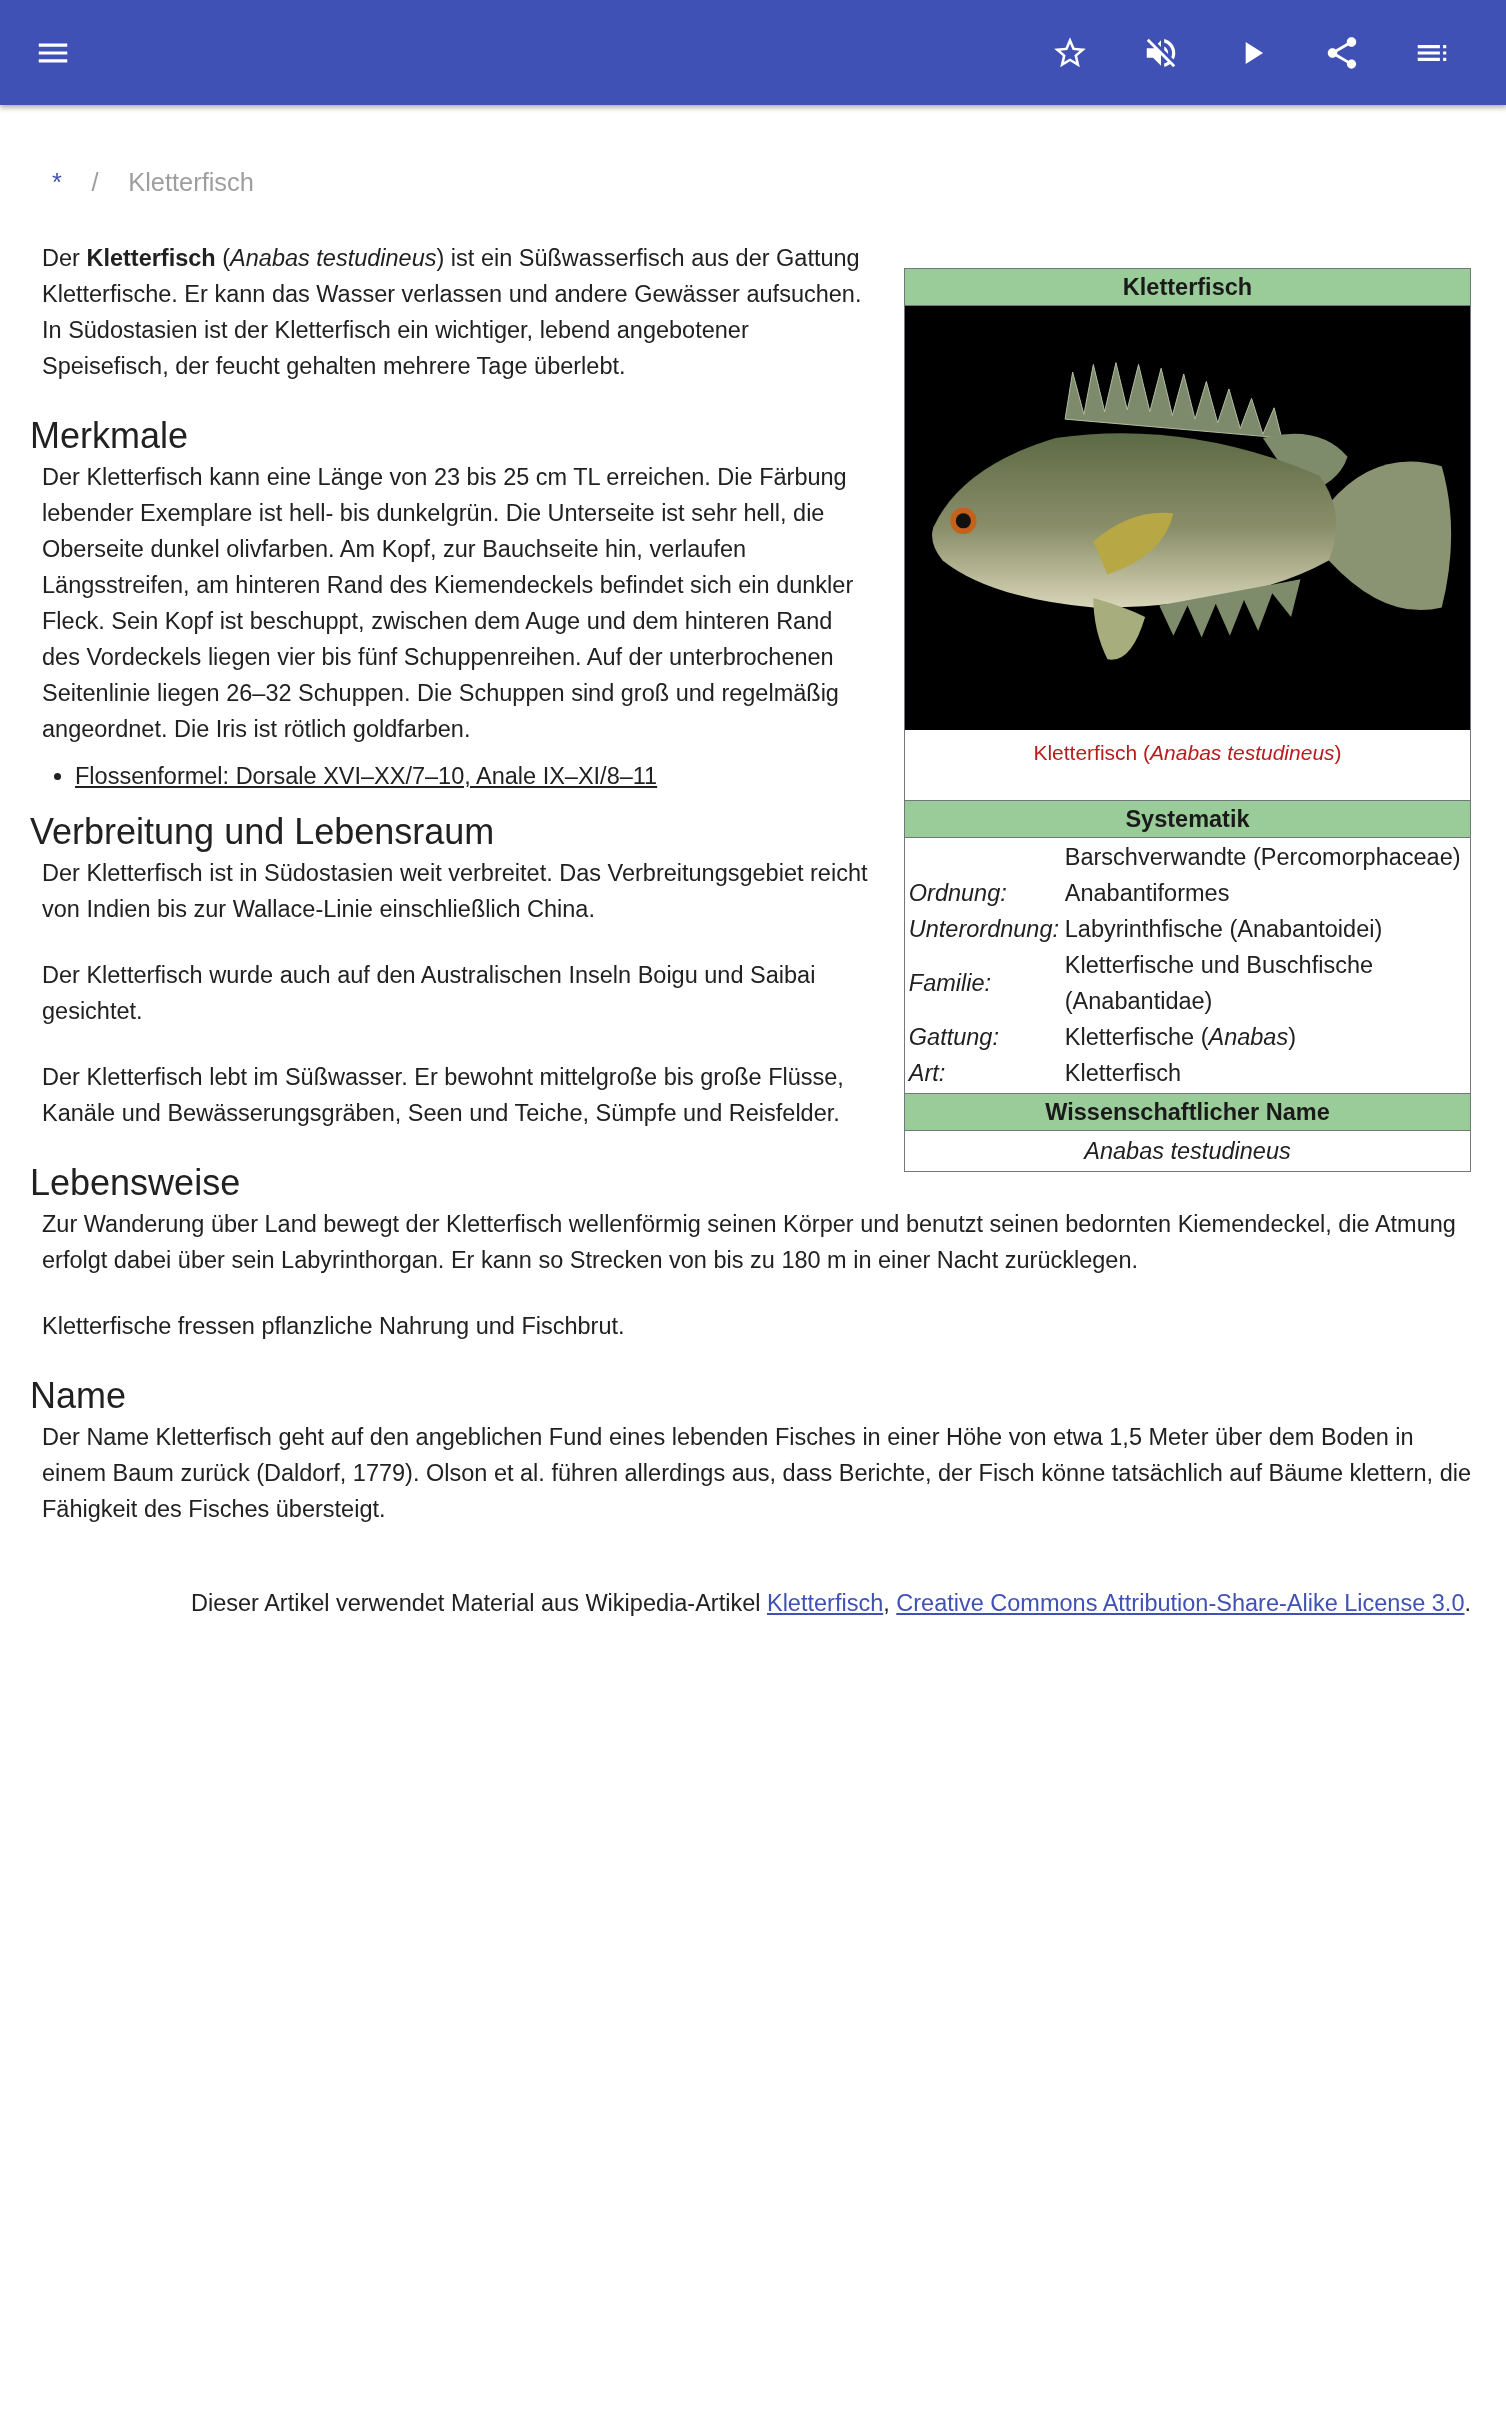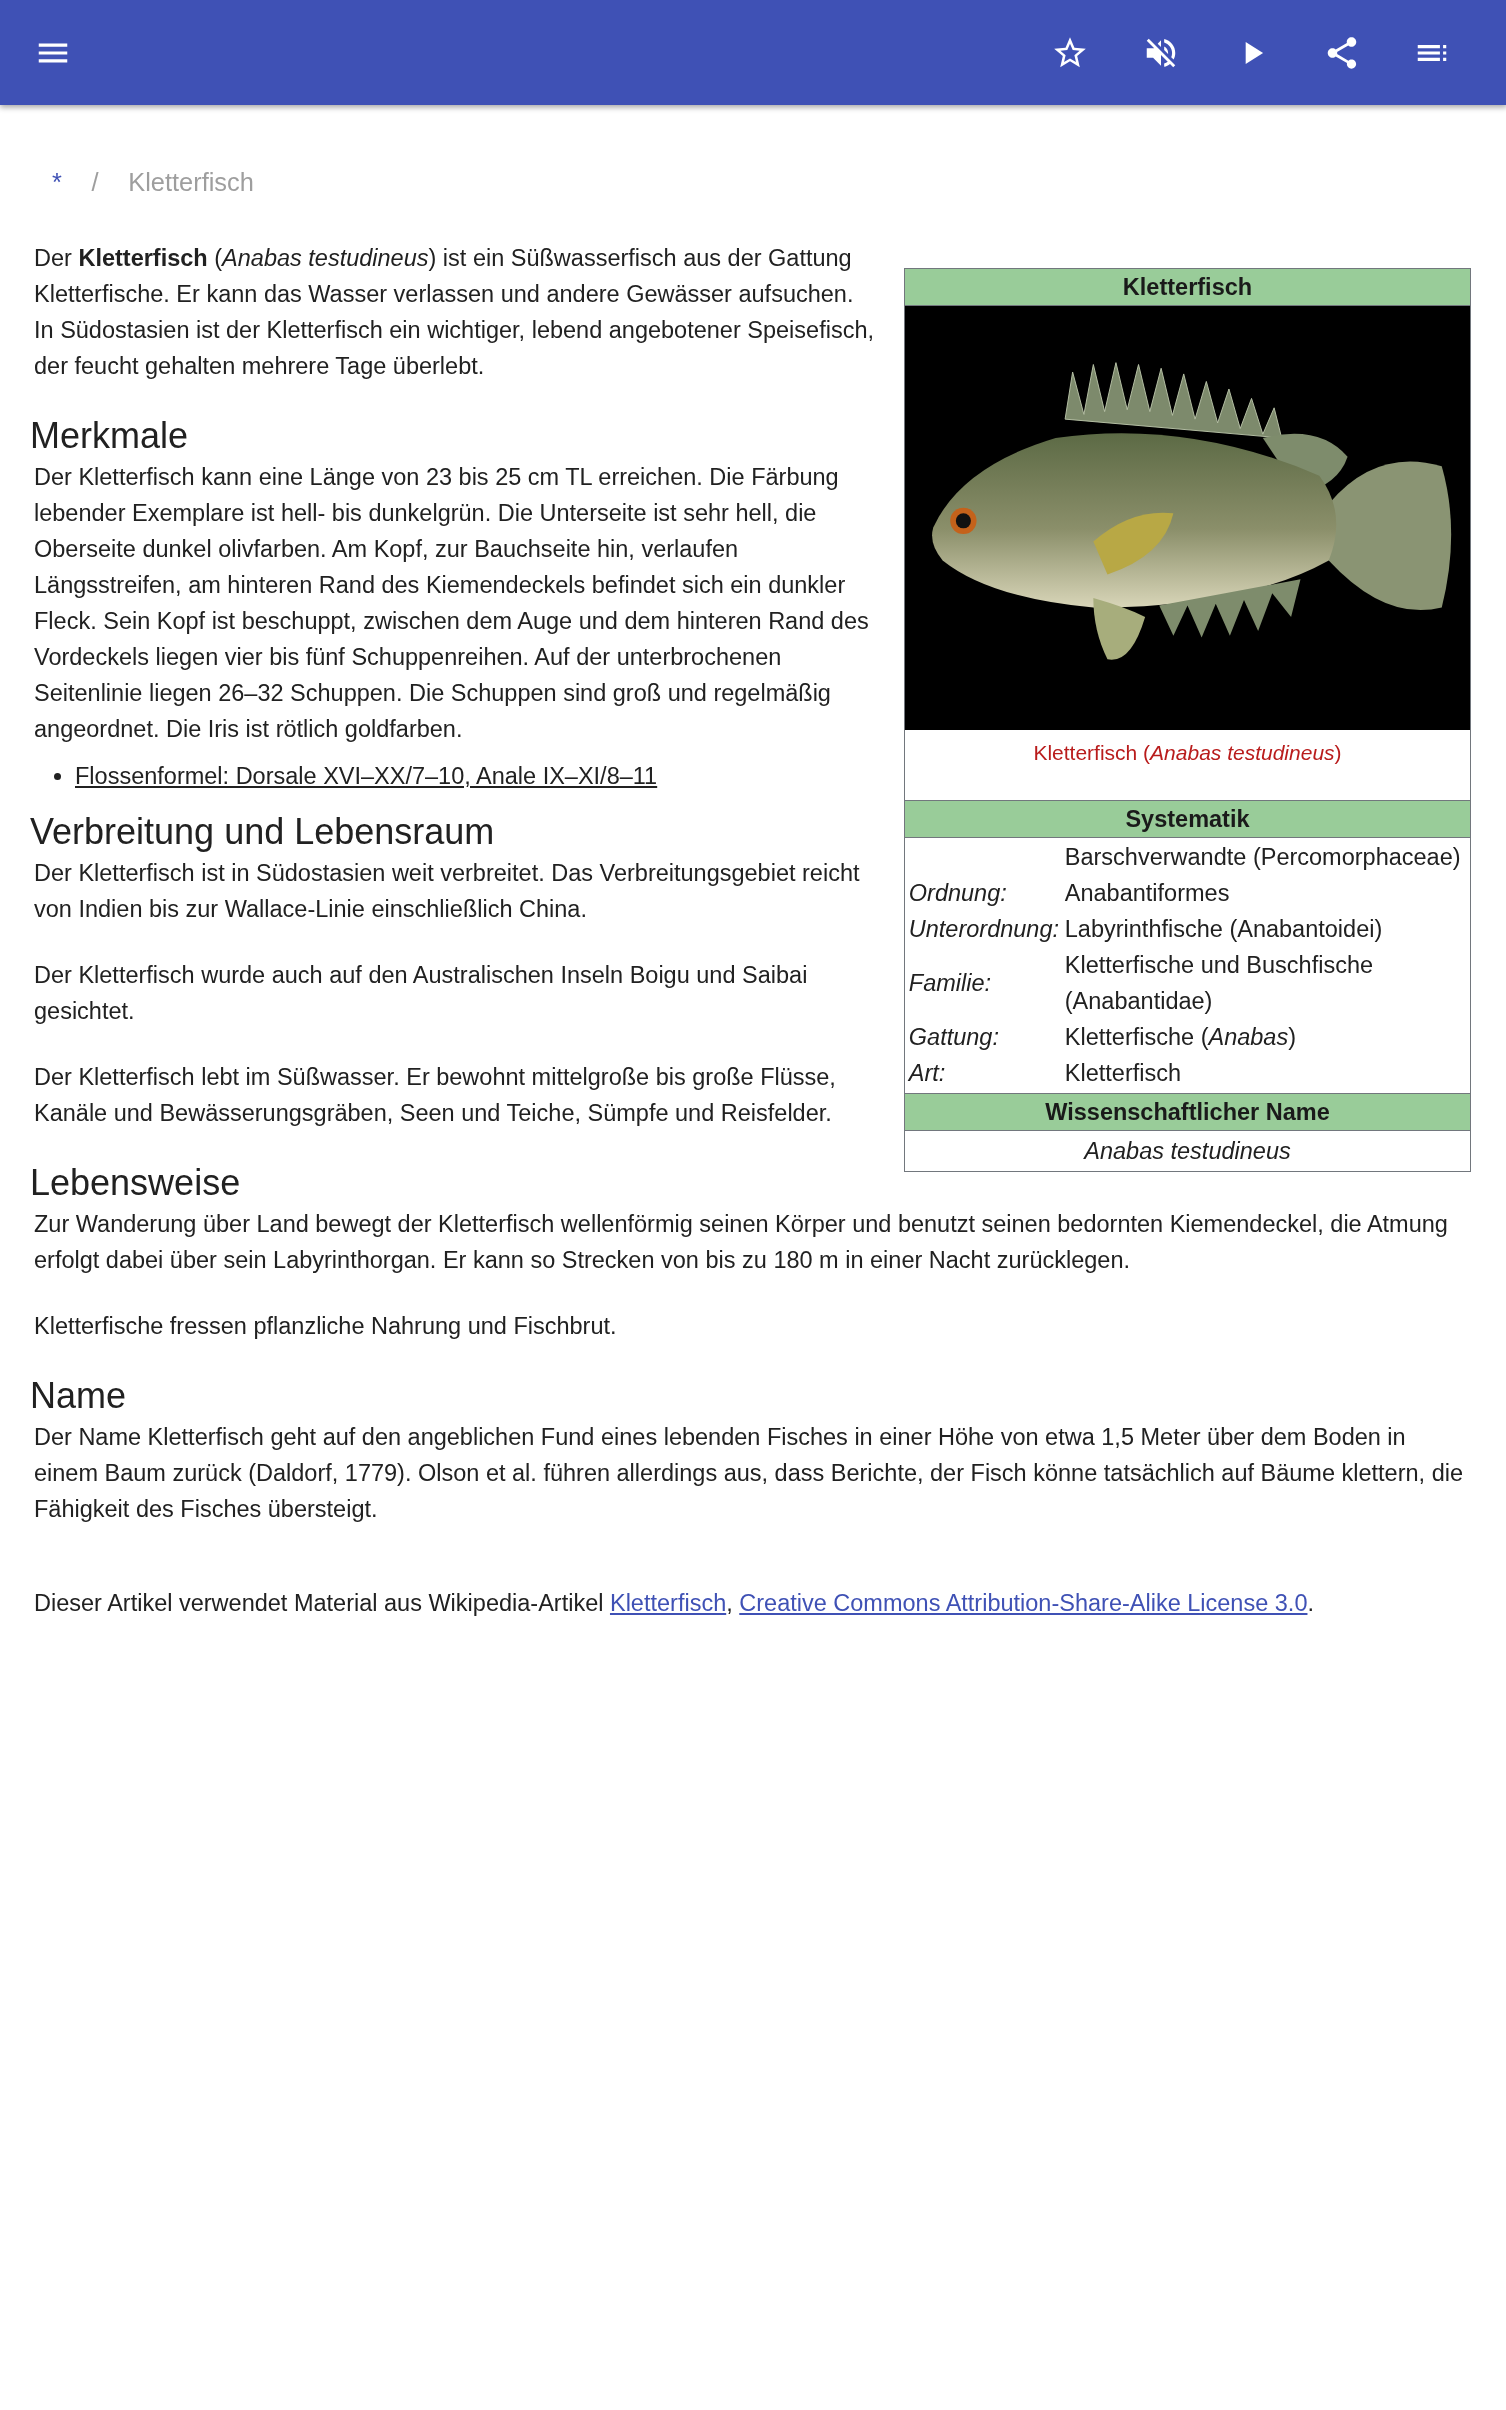--- a/index.html
+++ b/index.html
@@ -12,42 +12,42 @@
     box-shadow:0 2.8px 5.6px rgba(0,0,0,0.35); z-index:5;
   }
   .appbar .icon { position:absolute; top:26px; width:53px; height:53px; display:flex; align-items:center; justify-content:center; cursor:pointer; }
   .appbar svg { width:38px; height:38px; fill:#ffffff; }
 
   .breadcrumb { position:absolute; left:52px; top:168px; font-size:25.4px; color:#9e9e9e; }
   .breadcrumb .home { color:#3f51b5; margin-right:22.6px; }
   .breadcrumb .sep { margin-right:22.6px; }
 
   .content { position:absolute; left:30px; top:240px; width:1441px; font-size:23.5px; line-height:36px; color:#212121; }
-  .content p { margin:0 0 30px 4px; }
+  .content p { margin:0 0 30px 12px; }
   .content h2 { font-size:36px; line-height:43px; font-weight:normal; margin:19px 0 1.9px 0; color:#212121; }
   .content ul { margin:0 0 16px 0; padding-left:45px;text-decoration:underline; }
   .content ul li { margin:0; }
   .content a { color:#3f51b5; text-decoration:underline; }
 
   .infobox {
     float:right; width:565px; margin:28px 0 19px 28px; border:1.9px solid #72777d;
     border-collapse:collapse; font-size:23.5px; line-height:36px; background:#fff;
   }
   .infobox .ib-head { background:#99cc99; text-align:center; font-weight:bold; border-top:1.9px solid #72777d; border-bottom:1.9px solid #72777d; height:36px; line-height:36px; color:#1a1a1a; }
   .infobox .ib-head.first { border-top:none; }
   .infobox .ib-image { height:424px; background:#000; position:relative; overflow:hidden; }
   .infobox .ib-caption { text-align:center; font-size:21px; line-height:30px; padding:7.5px 0 32px 0; color:#b91c1c; }
   .infobox .ib-rows { padding:1.9px 0 1.9px 0; }
   .infobox .row { display:flex; align-items:center; }
   .infobox .row .k { width:156px; padding-left:3.8px; font-style:italic; flex:0 0 156px; white-space:nowrap; }
   .infobox .row .v { flex:1; }
   .infobox .sci { text-align:center; padding:1.9px 0 1.9px 0; }
   .sc { font-variant:small-caps; }
 
-  .footer-note { margin-top:58px !important; }
+  .footer-note { margin-top:58px !important;text-align:right; }
 </style>
 </head>
 <body>
 
 <div class="appbar">
   <div class="icon" style="left:26px;">
     <svg viewBox="0 0 24 24">
         <path d="M3 6h18v2H3zM3 11h18v2H3zM3 16h18v2H3z"></path>
       </svg>
   </div>

